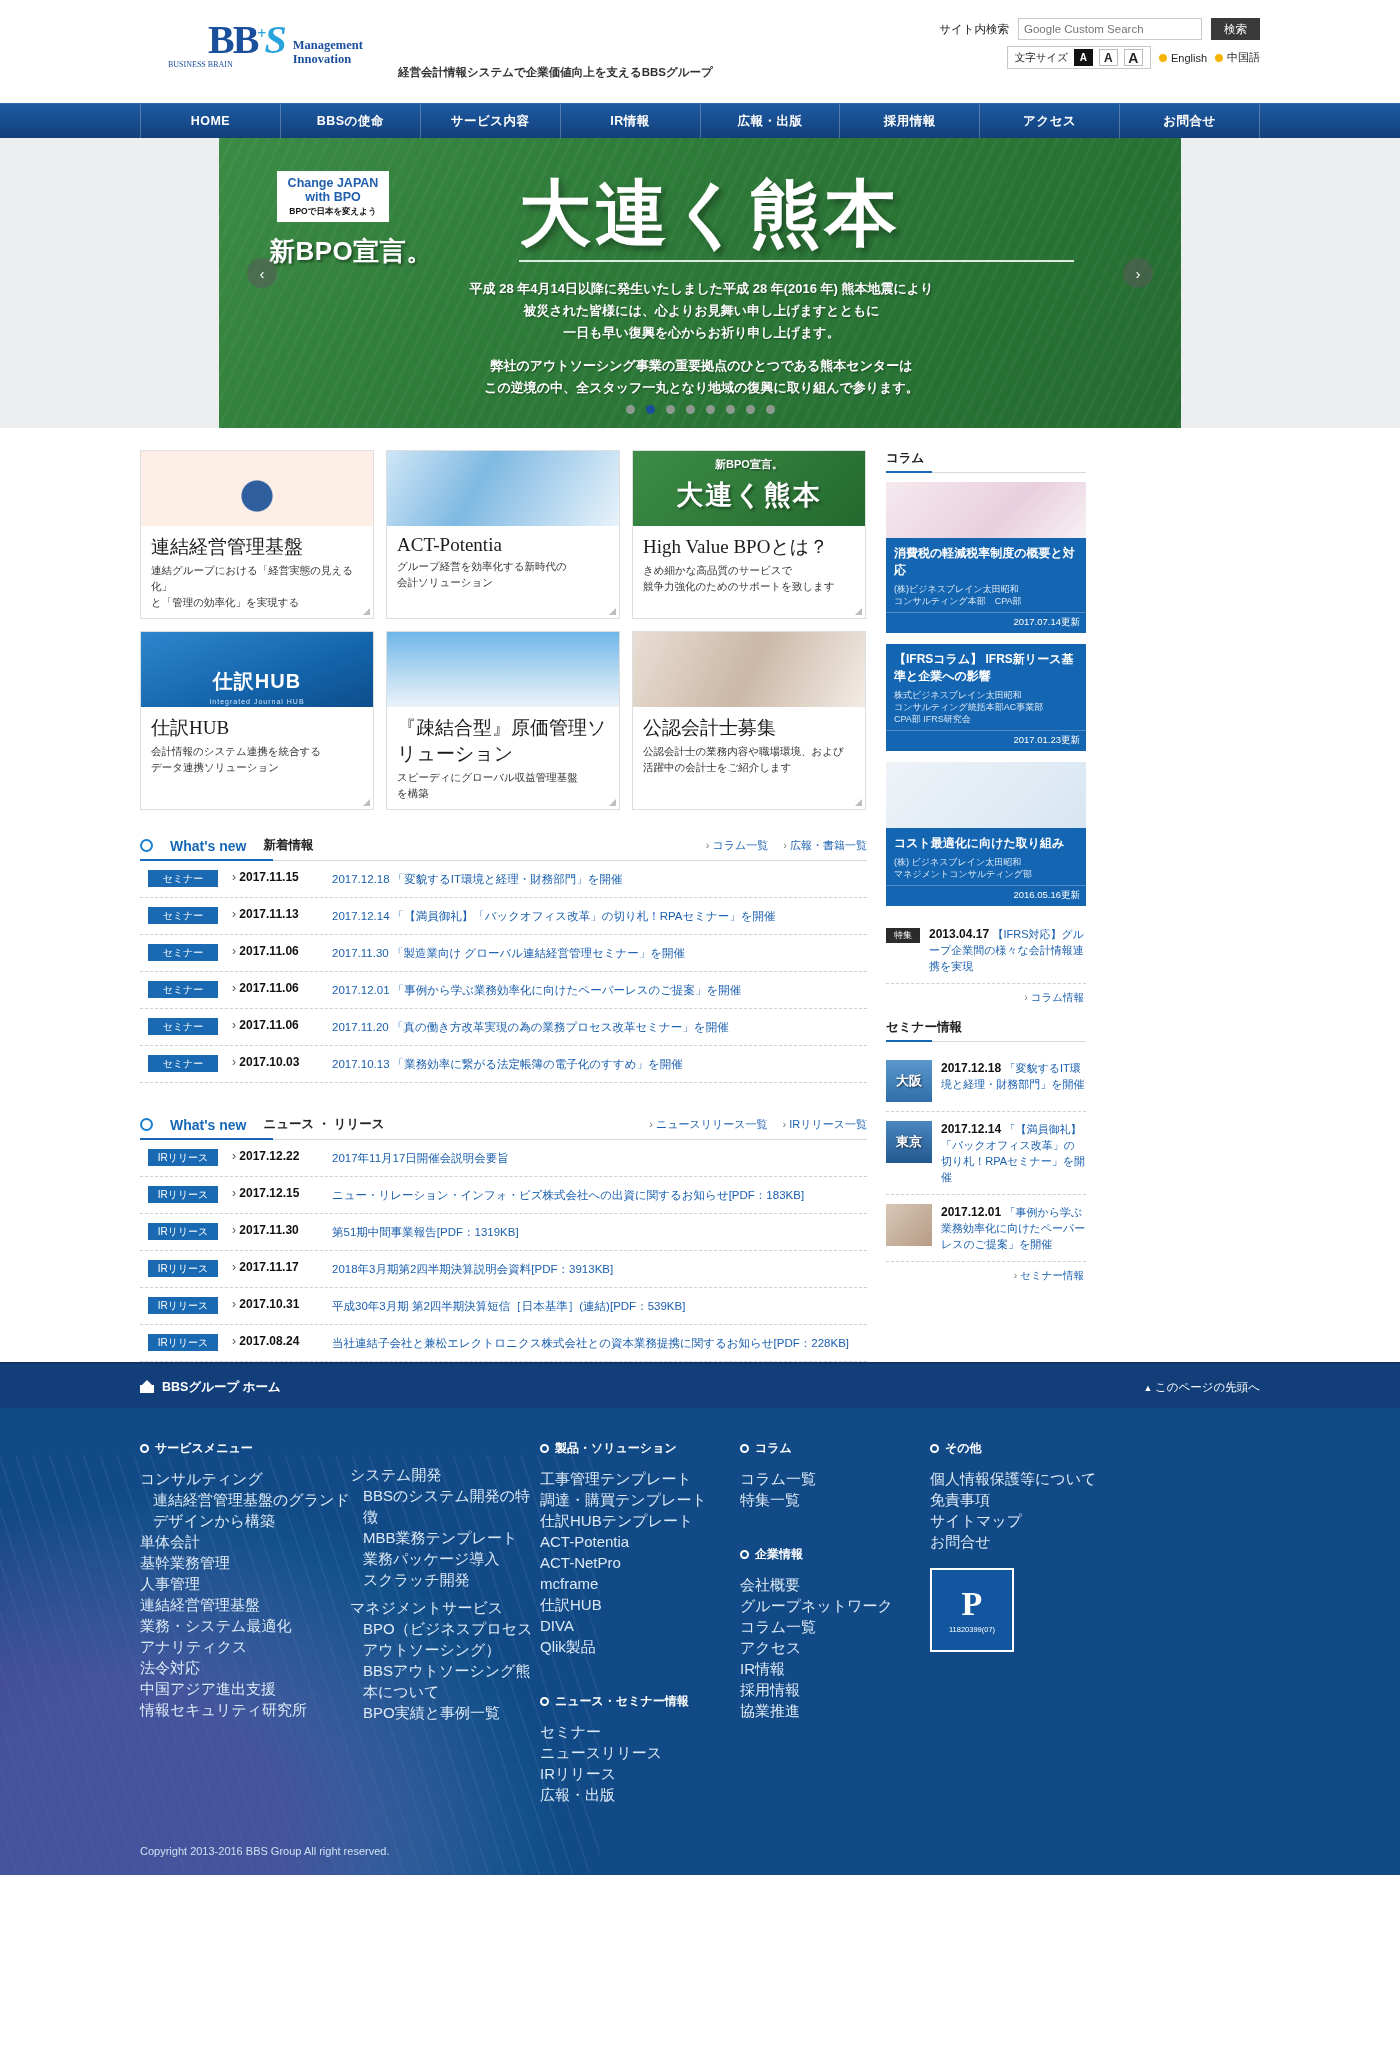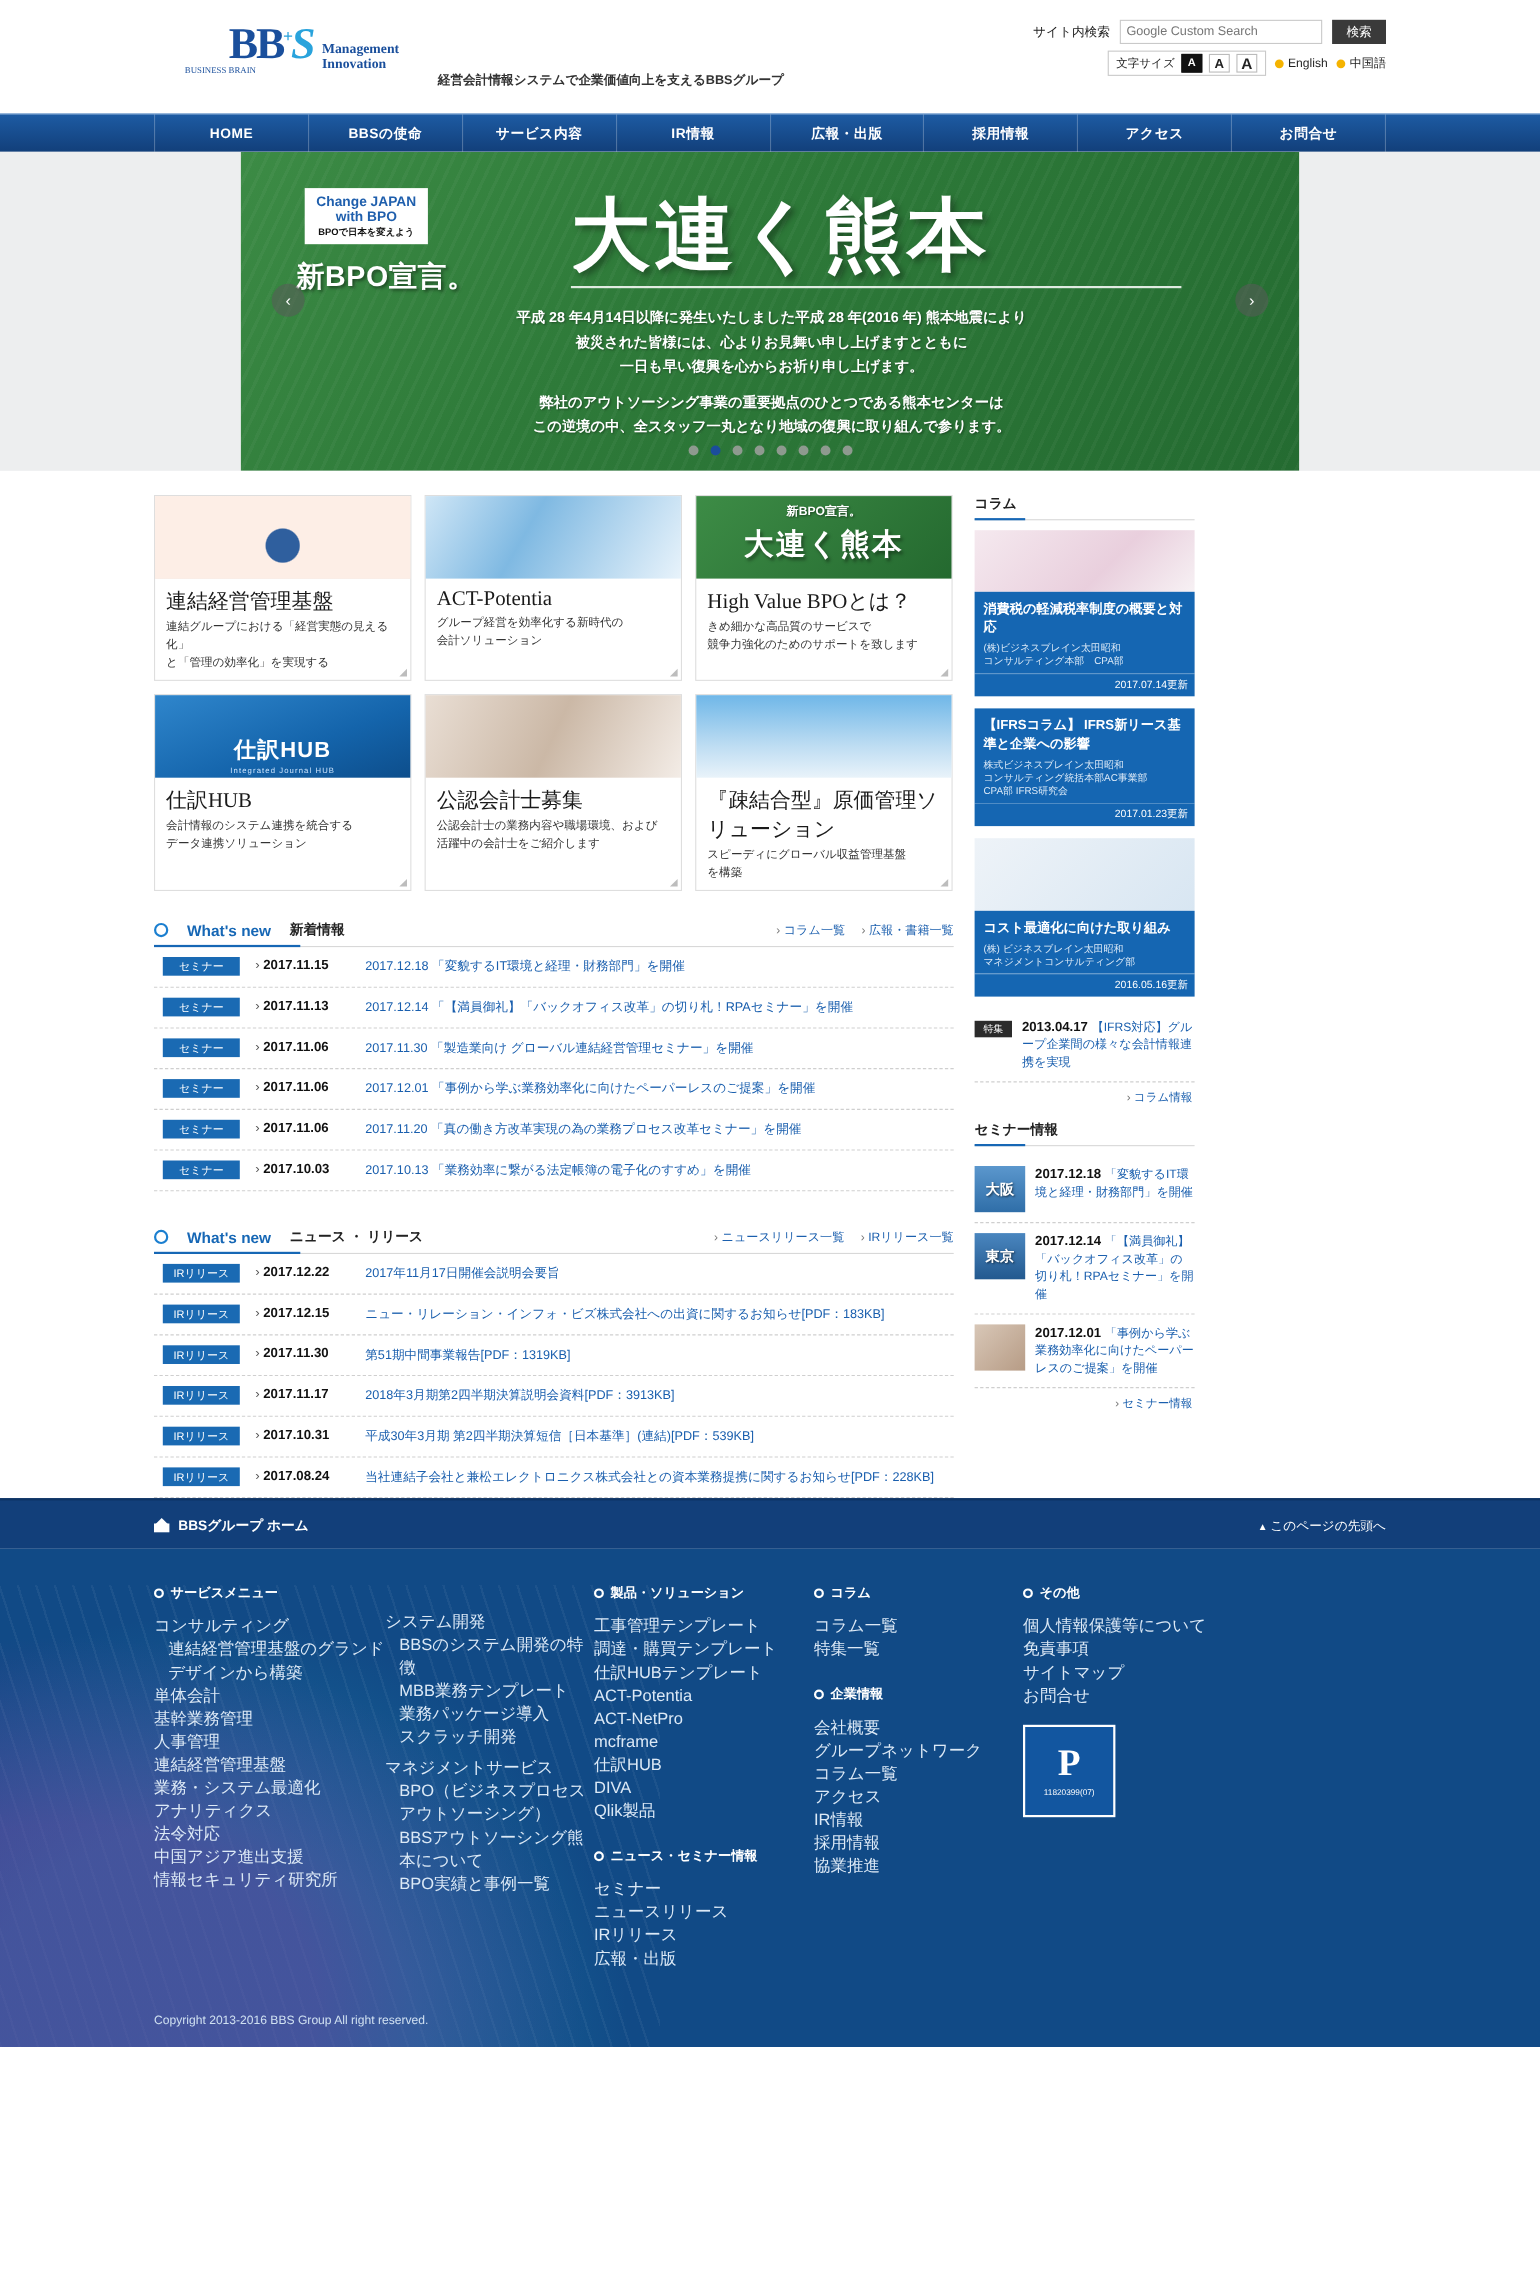--- a/index.html
+++ b/index.html
@@ -196,21 +196,21 @@
       radial-gradient(ellipse at 30% 100%, rgba(40,160,190,.35) 0 34%, rgba(0,0,0,0) 66%),
       repeating-linear-gradient(72deg, rgba(255,255,255,.05) 0 2px, rgba(0,0,0,0) 2px 16px);
     pointer-events:none;
   }
   .foot-cols { width:1120px; margin:0 auto; display:flex; position:relative; z-index:2; }
   .fcol { }
   .fcol.c1 { width:210px; } .fcol.c2 { width:190px; }
   .fcol.c3 { width:200px; } .fcol.c4 { width:190px; } .fcol.c5 { width:230px; }
   .fhead { color:#fff; font-size:12px; font-weight:bold; margin:0 0 11px; display:flex; align-items:center; gap:6px; }
   .fhead .bul { width:9px; height:9px; border-radius:50%; border:2px solid #fff; }
-  .fhead.gap { margin-top:22px; }
+  .fhead.gap { margin-top:36px; }
   .flink { color:#dce9f6; font-size:15px; line-height:21px; cursor:pointer; }
   .flink.ind { padding-left:13px; }
   .privacy { width:84px; height:84px; border:2px solid #fff; background:#1256a0; margin-top:16px;
      display:flex; flex-direction:column; align-items:center; justify-content:center; color:#fff; }
   .privacy .pi { font-family:"Liberation Serif",serif; font-size:34px; font-weight:bold; line-height:34px; }
   .privacy .pn { font-size:7.5px; margin-top:4px; }
   .copyright { width:1120px; margin:24px auto 0; padding:16px 0 18px; color:#cfe0f1; font-size:11px;
      position:relative; z-index:2; }
 </style>
 </head>
@@ -349,35 +349,35 @@
           </div>
           <h3>仕訳HUB</h3>
           <p>
             <span>会計情報のシステム連携を統合する</span><br>
             <span>データ連携ソリューション</span>
           </p>
           <span class="corner"></span>
         </div>
 
         <div class="card">
+          <div class="card-img img-sky"></div>
+          <h3>『疎結合型』原価管理ソリューション</h3>
+          <p>
+            <span>スピーディにグローバル収益管理基盤</span><br>
+            <span>を構築</span>
+          </p>
+          <span class="corner"></span>
+        </div>
+
+        <div class="card">
           <div class="card-img img-hands"></div>
           <h3>公認会計士募集</h3>
           <p>
             <span>公認会計士の業務内容や職場環境、および</span><br>
             <span>活躍中の会計士をご紹介します</span>
-          </p>
-          <span class="corner"></span>
-        </div>
-
-        <div class="card">
-          <div class="card-img img-sky"></div>
-          <h3>『疎結合型』原価管理ソリューション</h3>
-          <p>
-            <span>スピーディにグローバル収益管理基盤</span><br>
-            <span>を構築</span>
           </p>
           <span class="corner"></span>
         </div>
       </div>
 
       <div class="wn-head">
         <span class="wn-ring"></span>
         <span class="wn-en">What's new</span>
         <span class="wn-jp">新着情報</span>
         <span class="wn-links">

